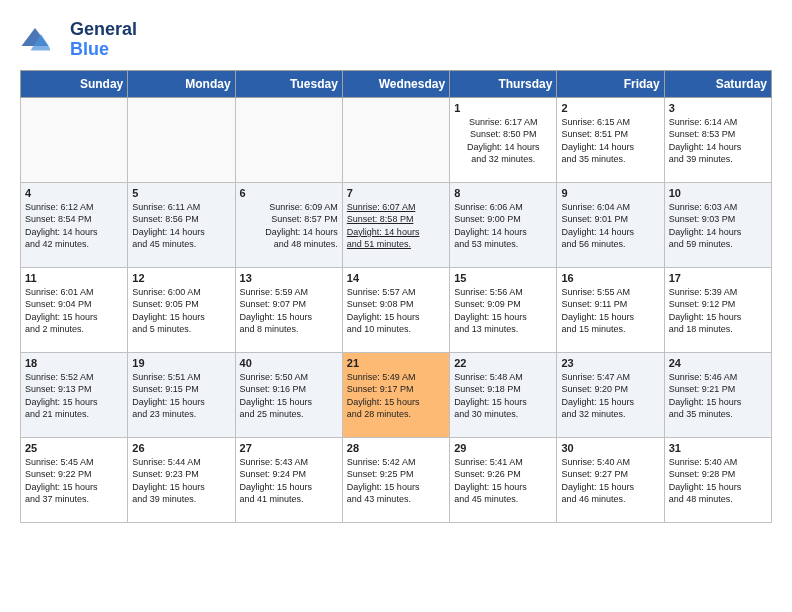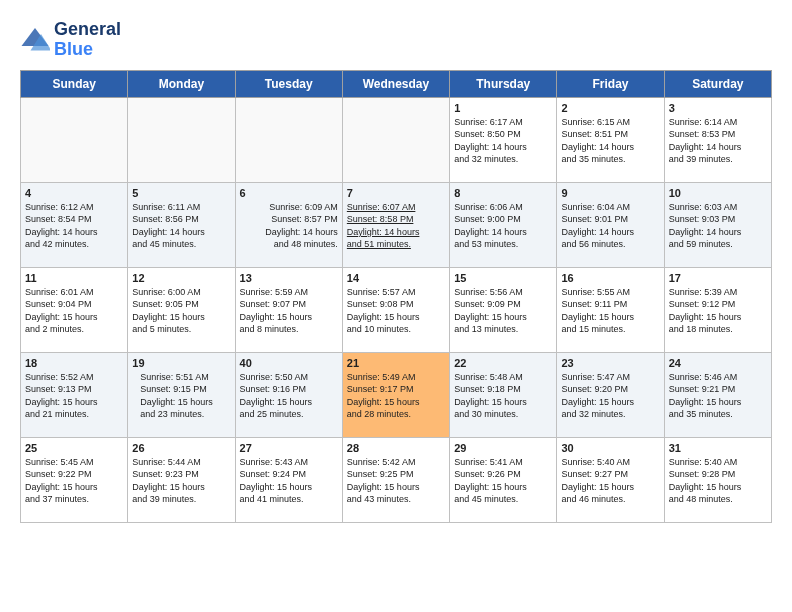--- a/index.html
+++ b/index.html
@@ -12,21 +12,21 @@
     }
     .header {
       display: flex;
       justify-content: space-between;
       align-items: flex-start;
       margin-bottom: 10px;
     }
     .logo {
       display: flex;
       align-items: center;
-      gap: 4px;
+      gap: 20px;
     }
     .logo-text {
       font-size: 18px;
       font-weight: bold;
       color: #1a3a6b;
       line-height: 1.1;
     }
     .logo-text span {
       color: #3b82f6;
     }
@@ -50,21 +50,21 @@
       width: 100%;
       border-collapse: collapse;
       table-layout: fixed;
     }
     .calendar-table th {
       background: #2c5faa;
       color: #fff;
       font-size: 12px;
       font-weight: bold;
       padding: 6px 4px;
-      text-align: center;
+      text-align: right;
       border: 1px solid #a0a0a0;
     }
     .calendar-table td {
       border: 1px solid #c0c0c0;
       vertical-align: top;
       padding: 4px 4px 4px 4px;
       font-size: 9.5px;
       color: #222;
       height: 85px;
       background: #fff;
@@ -120,21 +120,21 @@
       </tr>
   </thead>
   <tbody id="calendar-body">
   <tr>
         <td class="empty-cell"></td>
         <td class="empty-cell"></td>
         <td class="empty-cell"></td>
         <td class="empty-cell"></td>
         <td>
           <span class="day-number">1</span>
-          <div class="cell-text" style="white-space: pre-line;">Sunrise: 6:17 AM
+          <div class="cell-text" style="white-space: pre-line; text-align: center;">Sunrise: 6:17 AM
 Sunset: 8:50 PM
 Daylight: 14 hours
 and 32 minutes.</div>
         </td>
         <td>
           <span class="day-number">2</span>
           <div class="cell-text" style="white-space: pre-line;">Sunrise: 6:15 AM
 Sunset: 8:51 PM
 Daylight: 14 hours
 and 35 minutes.</div>
@@ -252,21 +252,21 @@
       <tr>
         <td style="background: rgb(240, 244, 248);">
           <span class="day-number">18</span>
           <div class="cell-text" style="white-space: pre-line;">Sunrise: 5:52 AM
 Sunset: 9:13 PM
 Daylight: 15 hours
 and 21 minutes.</div>
         </td>
         <td style="background: rgb(240, 244, 248);">
           <span class="day-number">19</span>
-          <div class="cell-text" style="white-space: pre-line; margin-left: 8px;">Sunrise: 5:51 AM
+          <div class="cell-text" style="white-space: pre-line;">Sunrise: 5:51 AM
 Sunset: 9:15 PM
 Daylight: 15 hours
 and 23 minutes.</div>
         </td>
         <td style="background: rgb(240, 244, 248);">
           <span class="day-number">40</span>
           <div class="cell-text" style="white-space: pre-line;">Sunrise: 5:50 AM
 Sunset: 9:16 PM
 Daylight: 15 hours
 and 25 minutes.</div>

